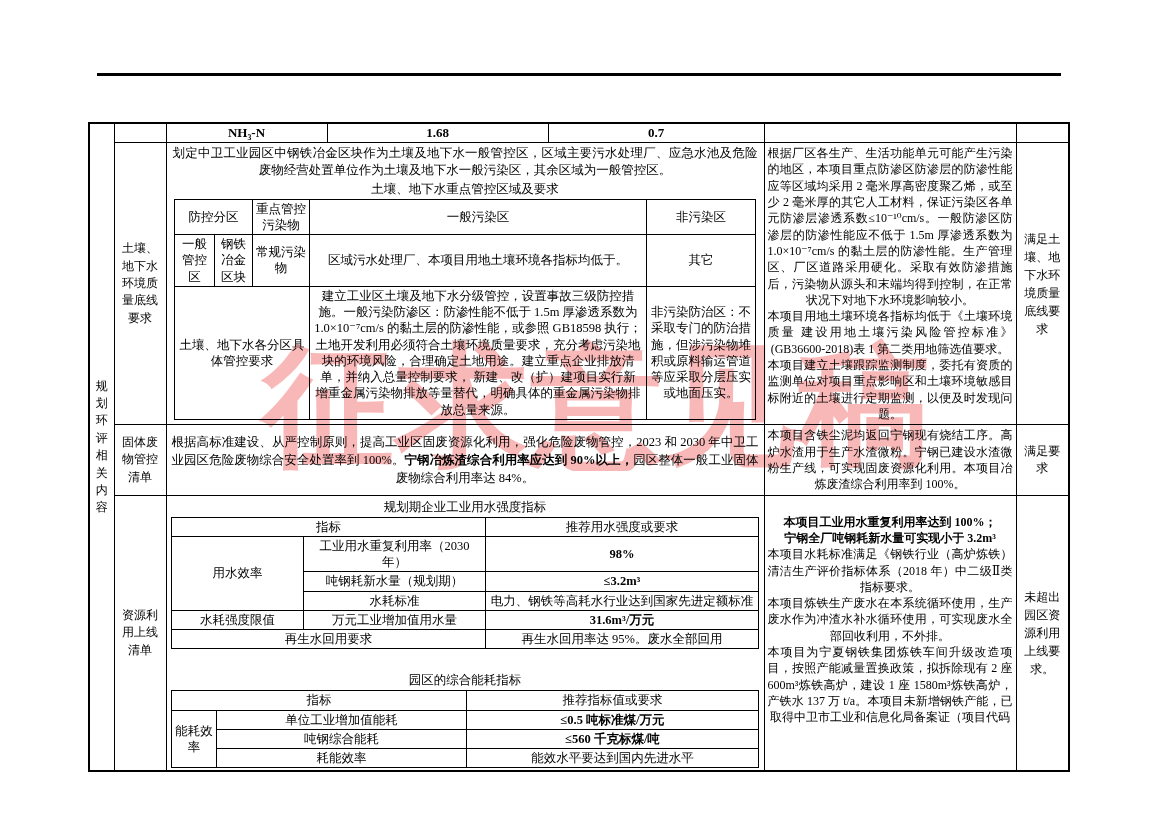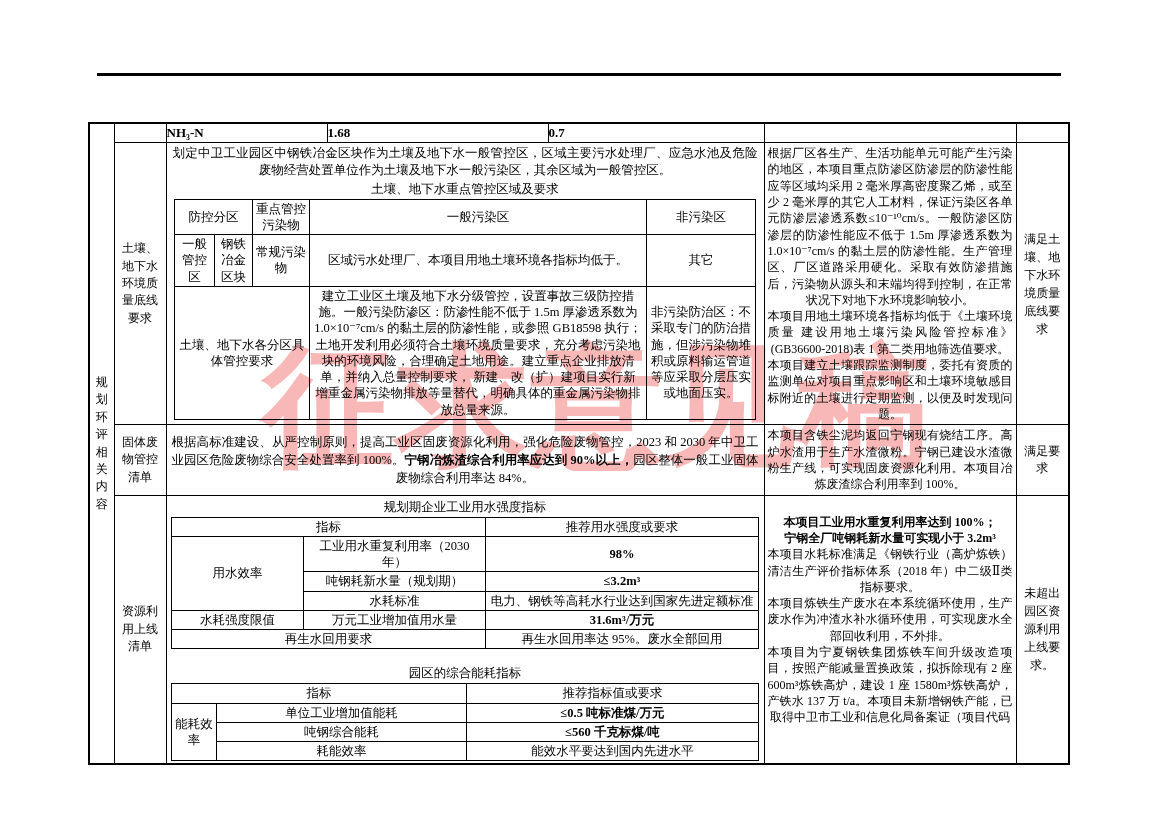--- a/index.html
+++ b/index.html
@@ -13,21 +13,21 @@
   .watermark{position:absolute;left:262px;top:318px;font-size:132px;font-weight:bold;
              color:#ef4444;opacity:.38;letter-spacing:2px;z-index:6;pointer-events:none;
              mix-blend-mode:multiply;font-family:"Liberation Serif",serif;white-space:nowrap;}
   table.main{position:absolute;left:88px;top:122px;width:980px;border-collapse:collapse;
              table-layout:fixed;z-index:2;background:transparent;}
   table.main>tbody>tr>td{border:1px solid #000;padding:1px 2px;font-size:12px;
              vertical-align:middle;overflow:hidden;}
   table.main{border:2px solid #000;}
   tr.r0>td{border-top:3px solid #000;border-bottom:2px solid #000;}
   .vlabel{text-align:center;line-height:1.45;font-size:12.5px;padding:0 1px;}
-  .strip{display:flex;height:18px;line-height:17px;font-weight:bold;font-size:13px;text-align:left;}
+  .strip{display:flex;height:18px;line-height:17px;font-weight:bold;font-size:13px;text-align:center;}
   .strip>span{display:block;}
   .strip .s1{width:160px;}
   .strip .s2{width:220px;border-left:1px solid #000;}
   .strip .s3{flex:1;border-left:1px solid #000;}
   .cell-top{vertical-align:top !important;}
   .jc{text-align:justify;text-align-last:center;}
   .ctr{text-align:center;}
   .intro{font-size:12.5px;line-height:1.38;margin:2px 4px 0 4px;}
   .subtable-title{text-align:center;font-size:12.5px;margin:1px 0;}
   table.inner{border-collapse:collapse;table-layout:fixed;margin:0 auto;}
@@ -172,21 +172,21 @@
                 <td>水耗强度限值</td>
                 <td>万元工业增加值用水量</td>
                 <td class="bold">31.6m³/万元</td>
               </tr>
               <tr>
                 <td colspan="2">再生水回用要求</td>
                 <td>再生水回用率达 95%。废水全部回用</td>
               </tr>
             </tbody>
           </table>
-          <div class="subtable-title" style="margin-top:16px;">园区的综合能耗指标</div>
+          <div class="subtable-title" style="margin-top:23px;">园区的综合能耗指标</div>
           <table class="inner energyC small-lh">
             <colgroup>
               <col style="width:45px">
                 <col style="width:250px">
                 <col style="width:292px">
             </colgroup>
             <tbody>
               <tr>
                 <td colspan="2">指标</td>
                 <td>推荐指标值或要求</td>

